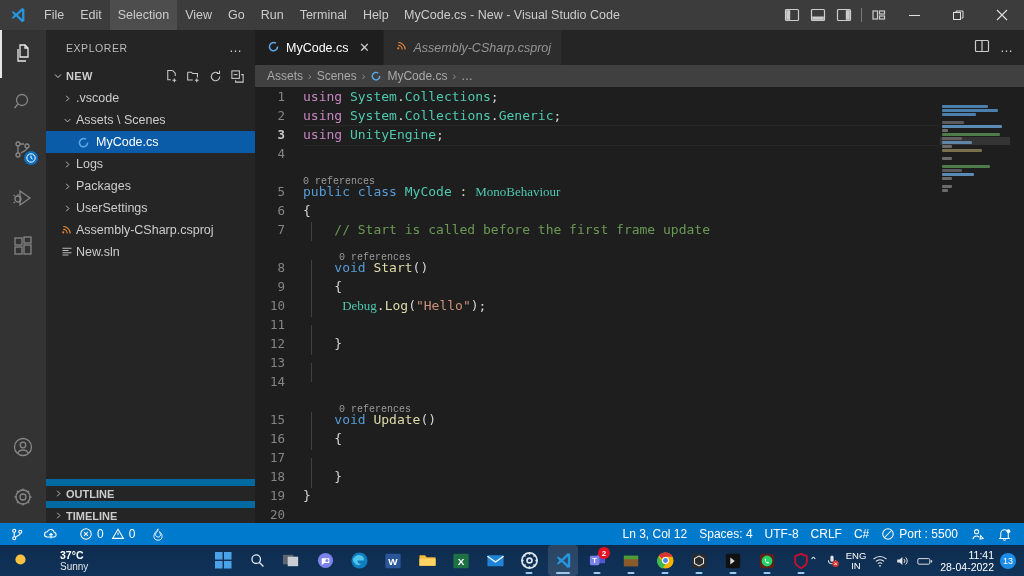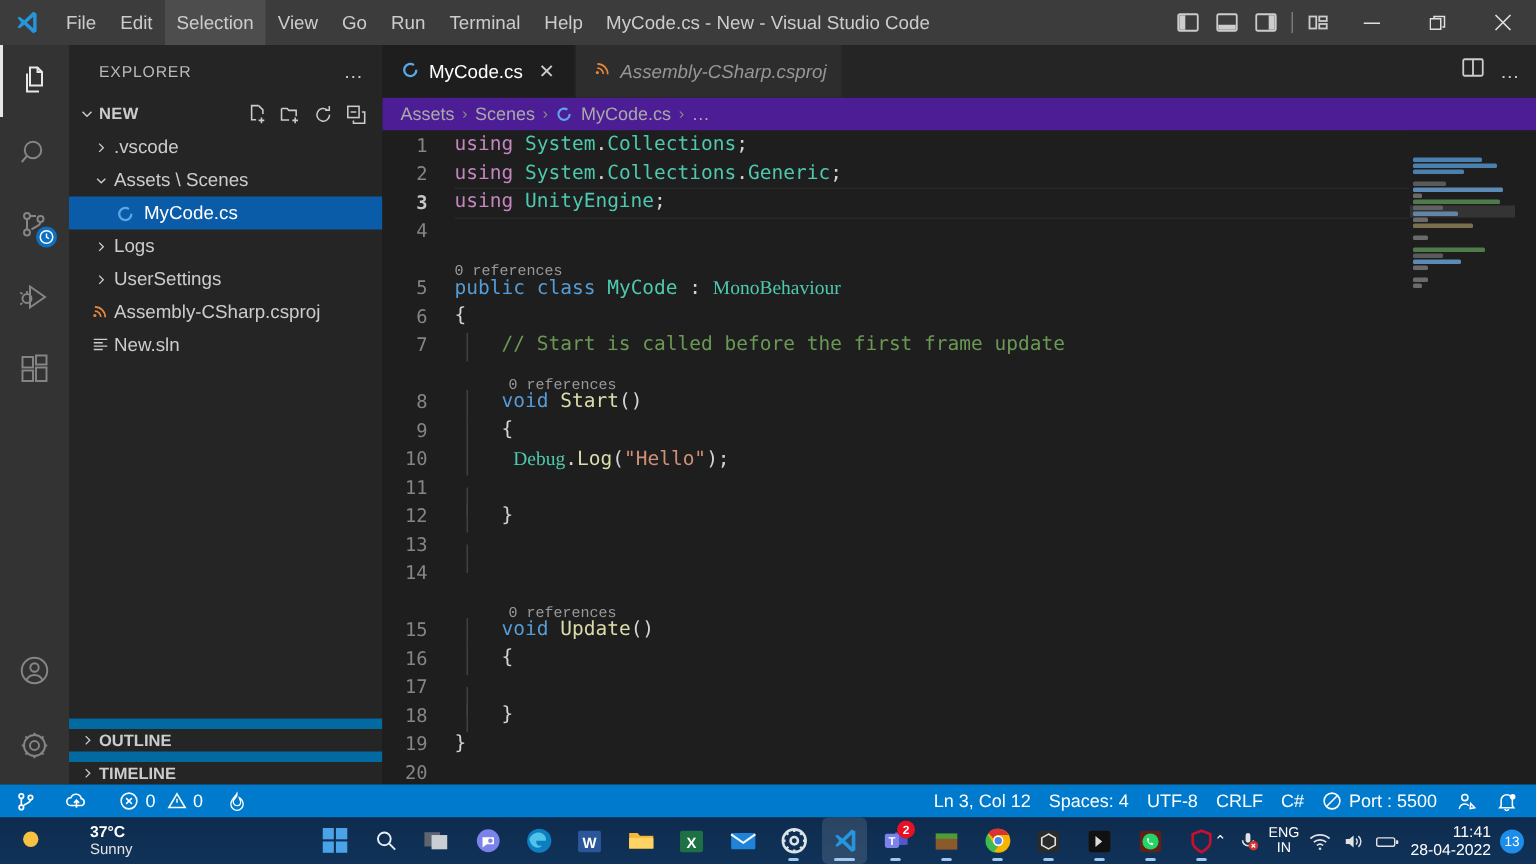--- a/index.html
+++ b/index.html
@@ -100,21 +100,21 @@
     border-right: 1px solid #252526;
   }
   .tab.active { background: #1e1e1e; color: #ffffff; }
   .tab.active::before { content:""; position:absolute; top:0; left:0; right:0; height:1px; background:#1e1e1e; }
   .tab.inactive { background: #2d2d2d; font-style: italic; }
   .tab-close { width: 16px; height: 16px; display:flex; align-items:center; justify-content:center; font-size: 13px; color:#cccccc; margin-left: 2px; }
   .tabs-right { margin-left: auto; display: flex; align-items: center; padding-right: 10px; gap: 10px; color:#cccccc; }
 
   .breadcrumb {
     height: 22px; display: flex; align-items: center; padding-left: 12px;
-    font-size: 12px; color: #a9a9a9; gap: 5px; background: #4c1d95;
+    font-size: 12px; color: #a9a9a9; gap: 5px; background: #404040;
   }
   .bc-sep { color: #8a8a8a; font-size: 11px; }
 
   .code-wrap { position: relative; height: 436px; overflow: hidden; background: #1e1e1e; }
   .code {
     position: absolute; top: 0; left: 0; right: 0;
     font-family: "DejaVu Sans Mono", monospace; font-size: 13px;
   }
   .cline { height: 19px; display: flex; align-items: center; position: relative; }
   .cline.active-line::after {
@@ -401,20 +401,28 @@
 
     <div class="tree-row tree-indent-1">
       <span class="ficon">
         <svg width="11" height="11" viewBox="0 0 16 16">
             <path d="M6 4l4 4-4 4" fill="none" stroke="#cccccc" stroke-width="1.3"></path>
           </svg>
       </span>
       <span>Logs</span>
     </div>
 
+    <div class="tree-row tree-indent-1">
+      <span class="ficon">
+        <svg width="11" height="11" viewBox="0 0 16 16">
+            <path d="M6 4l4 4-4 4" fill="none" stroke="#cccccc" stroke-width="1.3"></path>
+          </svg>
+      </span>
+      <span>Packages</span>
+    </div>
 
     <div class="tree-row tree-indent-1">
       <span class="ficon">
         <svg width="11" height="11" viewBox="0 0 16 16">
             <path d="M6 4l4 4-4 4" fill="none" stroke="#cccccc" stroke-width="1.3"></path>
           </svg>
       </span>
       <span>UserSettings</span>
     </div>
 

